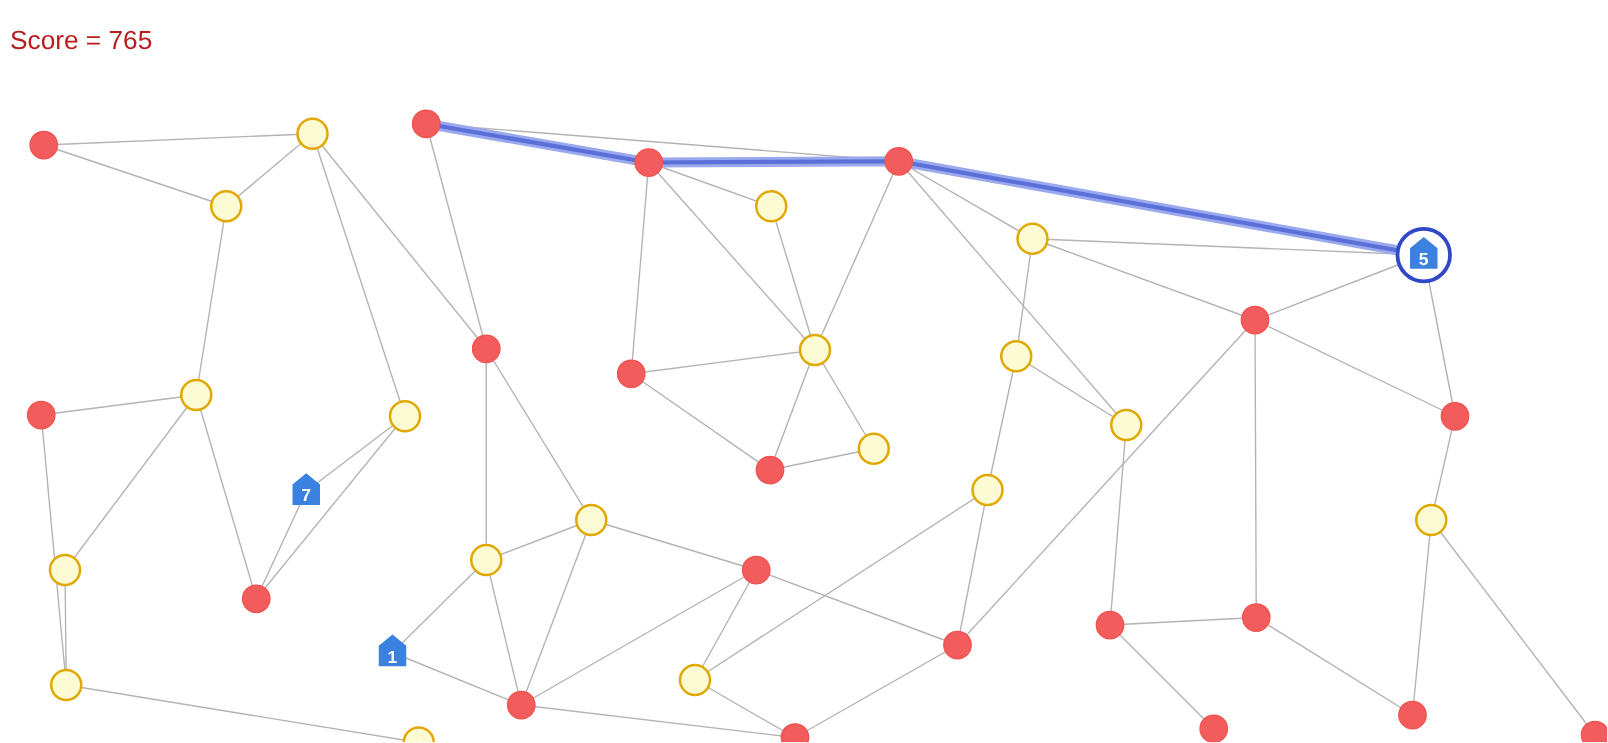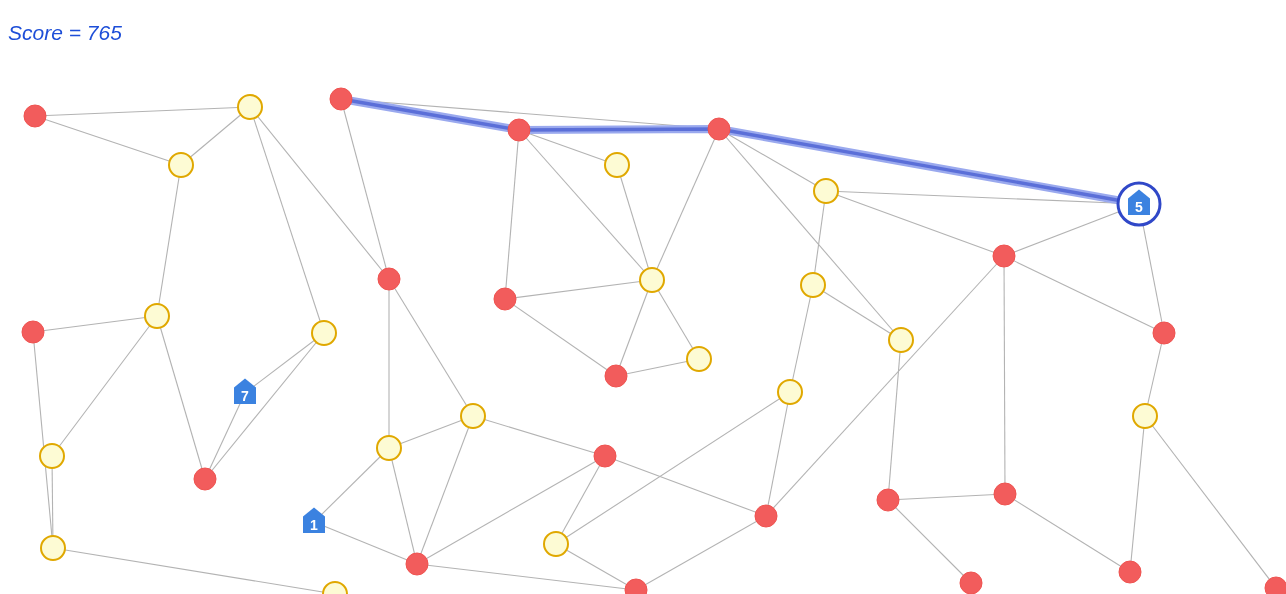--- a/index.html
+++ b/index.html
@@ -18,24 +18,23 @@
     background: #ffffff;
     overflow: hidden;
   }
   #score-label {
     position: absolute;
     left: 8px;
     top: 20px;
     font-family: "Liberation Sans", sans-serif;
     font-size: 21px;
     line-height: 26px;
-    color: #1d4ed8;
+    color: #b91c1c;
     white-space: nowrap;
     user-select: none;
-    font-style: italic;
   }
   #graph-canvas {
     position: absolute;
     left: 0;
     top: 0;
     width: 1286px;
     height: 594px;
   }
   .edge-line {
     stroke: #b3b3b3;

